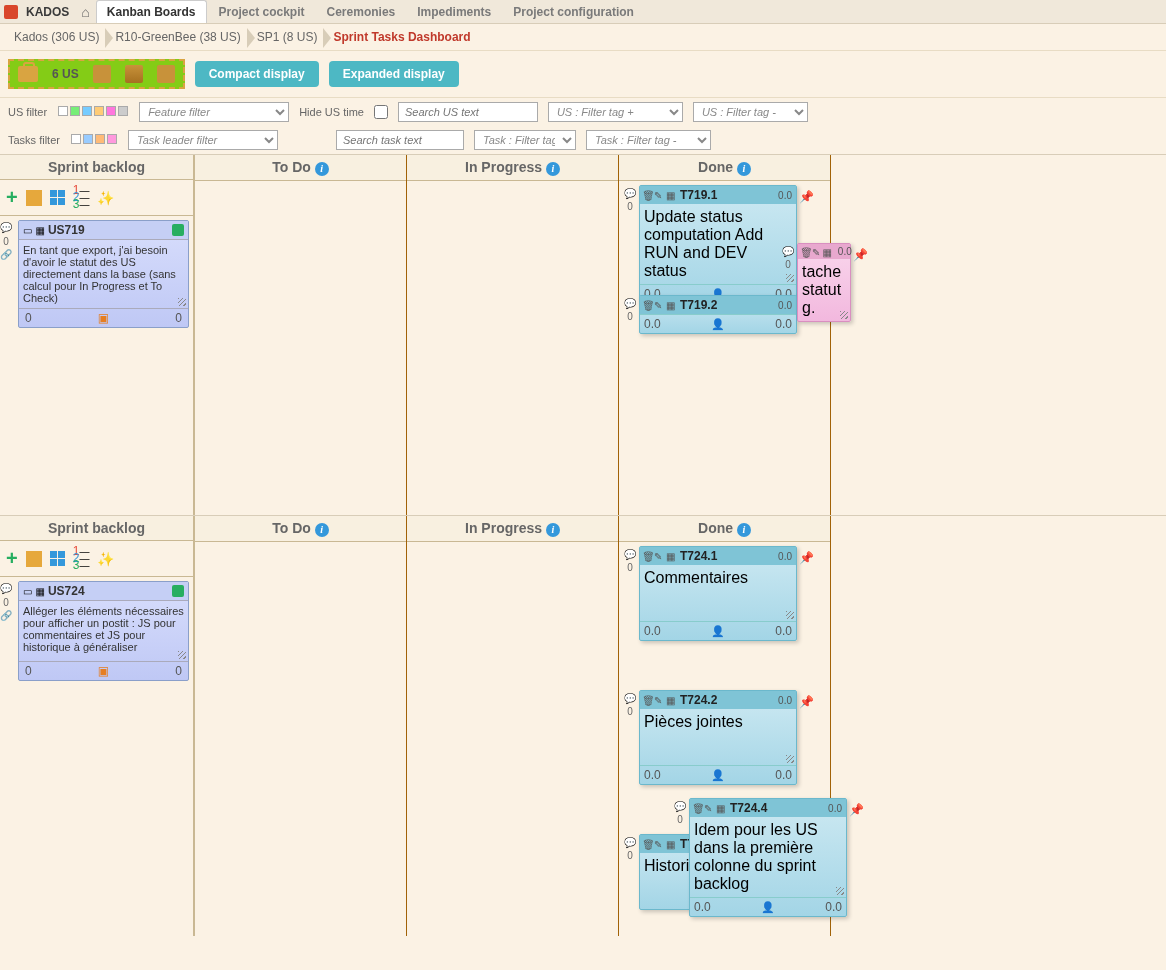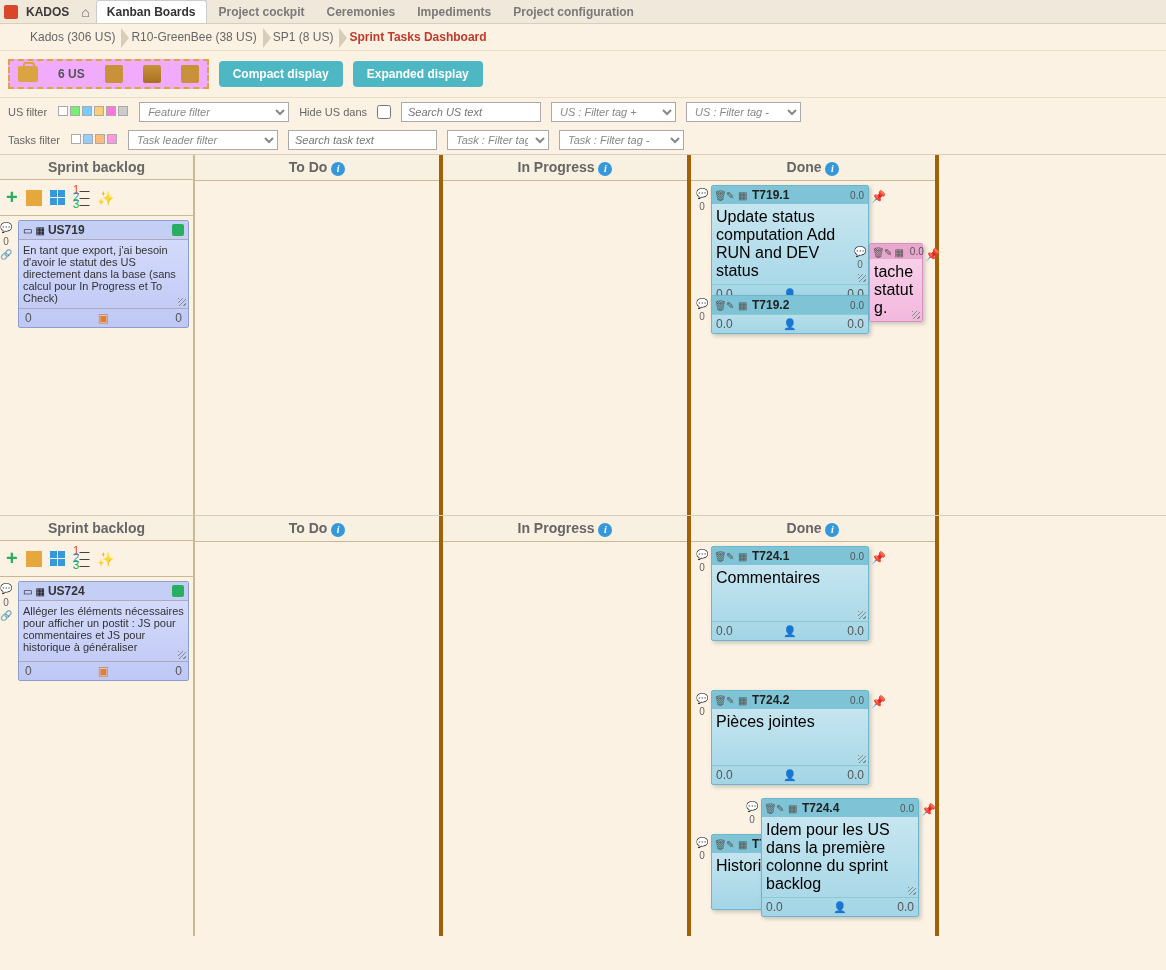--- a/index.html
+++ b/index.html
@@ -3,42 +3,42 @@
 <meta charset="utf-8">
 <style>
 *{box-sizing:border-box;margin:0;padding:0;font-family:Verdana,Arial,sans-serif;font-size:12px}
 body{background:#fbf2e4;width:1166px;height:970px;overflow:hidden}
 .topbar{background:#f0e8da;border-bottom:1px solid #d8cdb8;display:flex;align-items:center;height:24px;padding:0 4px;gap:2px}
 .app-logo{width:14px;height:14px;background:#d9462b;border-radius:2px}
 .app-name{font-weight:bold;color:#3a3a3a;margin:11px 6px}
 .tab{padding:4px 10px;color:#7a7a7a;cursor:pointer;font-weight:bold}
 .tab.active{background:#fff;border:1px solid #ccc;border-bottom:none;border-radius:3px 3px 0 0;color:#333}
 .home-icon{font-size:14px;color:#666;margin:0 4px;cursor:pointer}
-.breadcrumbs{display:flex;align-items:center;padding:4px 22px;background:#fbf2e4;border-bottom:1px solid #e8dcc4}
+.breadcrumbs{display:flex;align-items:center;padding:4px 6px;background:#fbf2e4;border-bottom:1px solid #e8dcc4}
 .bc{color:#666;padding:2px 8px;position:relative}
 .bc:after{content:"";position:absolute;right:-6px;top:0;width:0;height:0;border-top:10px solid transparent;border-bottom:10px solid transparent;border-left:8px solid #d8cdb8}
 .bc.current{color:#c0392b;font-weight:bold}
 .bc.current:after{display:none}
 .toolbar{display:flex;align-items:center;padding:8px;gap:10px;border-bottom:1px solid #e8dcc4}
-.us-box{border:2px dashed #d9a441;padding:4px 8px;display:flex;align-items:center;gap:20px;background:#f0abfc}
+.us-box{border:2px dashed #d9a441;padding:4px 8px;display:flex;align-items:center;gap:14px;background:#84cc16}
 .briefcase{width:20px;height:16px;background:#d9a441;border-radius:2px;position:relative}
 .briefcase:before{content:"";position:absolute;top:-4px;left:5px;width:8px;height:4px;border:2px solid #d9a441;border-bottom:none;border-radius:3px 3px 0 0}
 .us-count{font-weight:bold;color:#555}
 .tool-icon{width:18px;height:18px;background:#c8923a;border-radius:2px;cursor:pointer;display:inline-block}
 .tool-icon.arrow-up{background:linear-gradient(#c8923a,#a67020)}
 .btn-display{background:#4db8c4;color:#fff;border:none;padding:6px 14px;border-radius:4px;cursor:pointer;font-weight:bold}
 .filter-row{display:flex;align-items:center;gap:10px;padding:4px 8px}
 .filter-label{color:#666;font-size:11px}
 .color-sw{width:10px;height:10px;border:1px solid #aaa;display:inline-block;margin:0 1px}
 .sel{border:1px solid #aaa;background:#fff;font-style:italic;color:#888;padding:2px 4px;height:20px;font-size:11px}
 .inp{border:1px solid #aaa;background:#fff;font-style:italic;color:#888;padding:2px 6px;height:20px;font-size:11px}
 .chk{width:14px;height:14px}
 .board{display:flex;border-top:1px solid #d8cdb8}
 .col-backlog{width:195px;border-right:2px solid #c9b893}
-.col-lane{width:248px;border-right:4px solid #a16207;position:relative}
+.col-lane{width:212px;border-right:1px solid #a16207;position:relative}
 .col-hdr{text-align:center;padding:4px;color:#666;font-weight:bold;font-size:14px;border-bottom:1px solid #c9b893;background:#f8f0e0}
 .info-i{display:inline-block;width:14px;height:14px;background:#3498db;color:#fff;border-radius:50%;font-size:10px;line-height:14px;font-style:italic;font-family:serif}
 .backlog-tools{display:flex;gap:8px;padding:6px;border-bottom:1px solid #c9b893;align-items:center}
 .plus-icon{color:#27ae60;font-size:20px;font-weight:bold;cursor:pointer}
 .copy-icon{width:16px;height:16px;background:#e6a83c;cursor:pointer}
 .grid-icon{display:grid;grid-template-columns:7px 7px;grid-template-rows:7px 7px;gap:1px;cursor:pointer}
 .grid-icon span{background:#3498db}
 .list-icon{cursor:pointer;font-size:10px;line-height:6px}
 .wand-icon{cursor:pointer;font-size:14px}
 .us-card{margin:4px;border:1px solid #8a9fc9;background:linear-gradient(#d8defc,#bfc8f5);border-radius:2px;position:relative}
@@ -97,34 +97,34 @@
   <button class="btn-display">Compact display</button>
   <button class="btn-display">Expanded display</button>
 </div>
 
 <div class="filter-row">
   <span class="filter-label">US filter</span>
   <span>
     <span class="color-sw" style="background:#fff"></span><span class="color-sw" style="background:#7e7"></span><span class="color-sw" style="background:#7cf"></span><span class="color-sw" style="background:#fc7"></span><span class="color-sw" style="background:#f7d"></span><span class="color-sw" style="background:#ccc"></span>
   </span>
   <select class="sel" style="width:150px"><option>Feature filter</option></select>
-  <span class="filter-label">Hide US dans</span>
+  <span class="filter-label">Hide US time</span>
   <input type="checkbox" class="chk" style="">
   <input class="inp" style="width: 140px;" placeholder="Search US text">
-  <select class="sel" style="width:125px"><option>US : Filter tag +</option></select>
+  <select class="sel" style="width:135px"><option>US : Filter tag +</option></select>
   <select class="sel" style="width:115px"><option>US : Filter tag -</option></select>
 </div>
 
 <div class="filter-row">
   <span class="filter-label">Tasks filter</span>
   <span>
     <span class="color-sw" style="background:#fff"></span><span class="color-sw" style="background:#9cf"></span><span class="color-sw" style="background:#fb7"></span><span class="color-sw" style="background:#f9d"></span>
   </span>
   <select class="sel" style="width:150px"><option>Task leader filter</option></select>
-  <input class="inp" style="width: 149px;" placeholder="Search task text">
+  <input class="inp" style="width: 128px; margin-left: 48px;" placeholder="Search task text">
   <select class="sel" style="width:102px"><option>Task : Filter tag +</option></select>
   <select class="sel" style="width:125px"><option>Task : Filter tag -</option></select>
 </div>
 
 <div id="board-container">
     <div class="board">
       <div class="col-backlog">
         <div class="col-hdr">Sprint backlog</div>
     <div class="backlog-tools">
       <span class="plus-icon">+</span>

